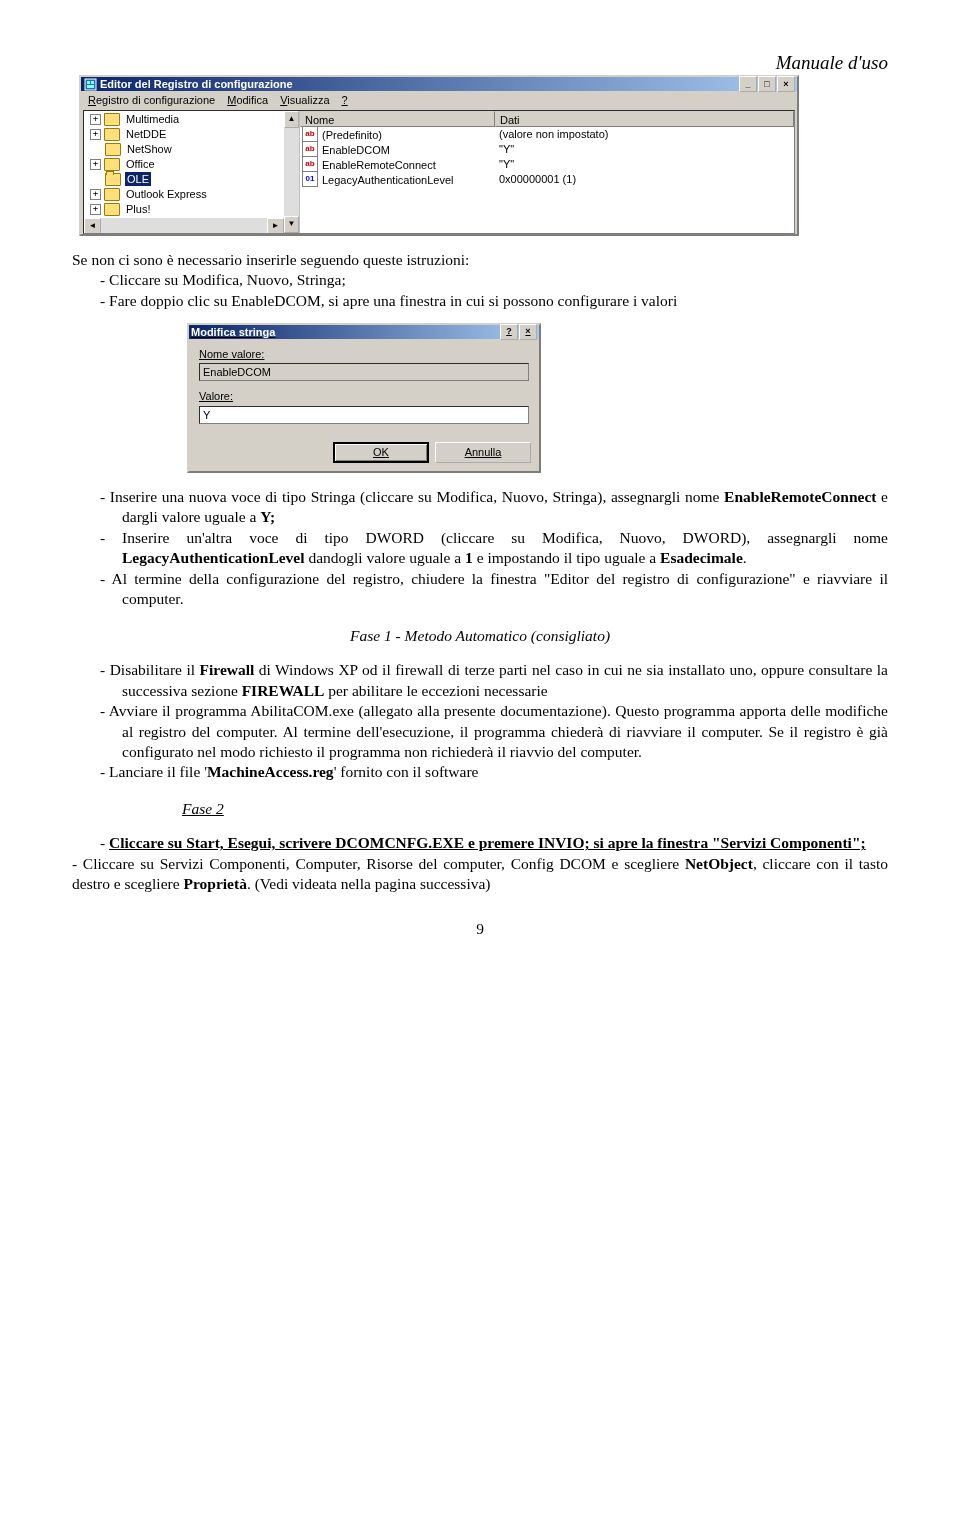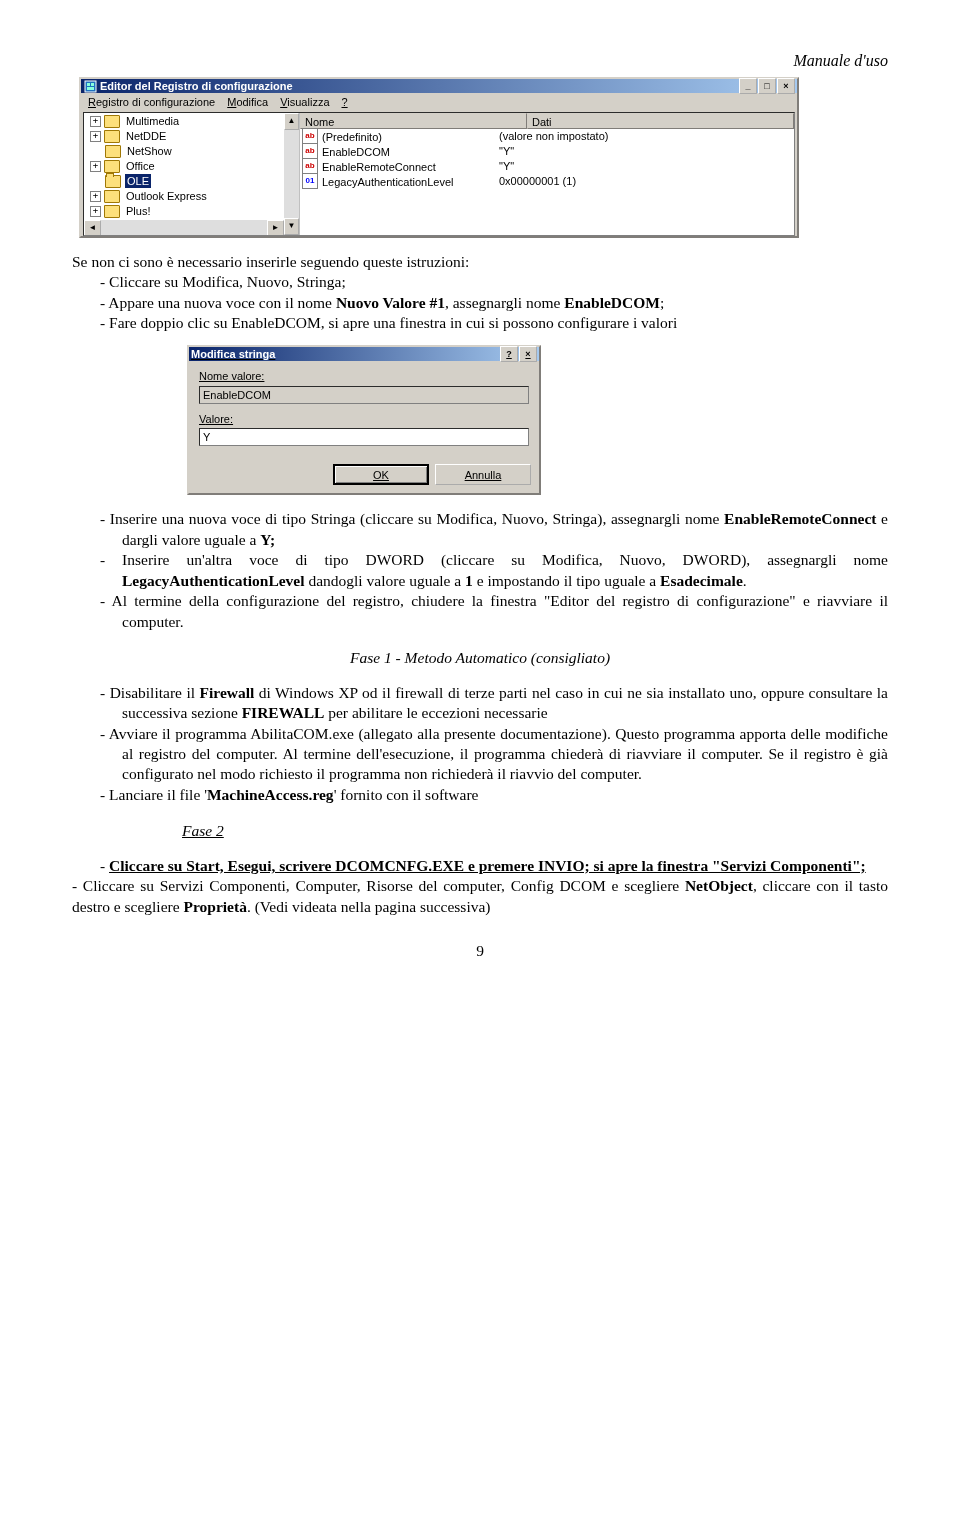--- a/index.html
+++ b/index.html
@@ -8,22 +8,22 @@
     margin: 0;
     padding: 50px 72px 30px 72px;
     width: 960px;
     box-sizing: border-box;
     color: #000;
     line-height: 1.32;
   }
   .header-right {
     text-align: right;
     font-style: italic;
-    font-size: 16px;
-    margin-bottom: 6px;
+    font-size: 19px;
+    margin-bottom: 0;
   }
   .win98-window {
     font-family: "MS Sans Serif", Tahoma, sans-serif;
     font-size: 11px;
     border: 2px outset #d4d0c8;
     background: #d4d0c8;
     box-sizing: border-box;
     margin-bottom: 14px;
   }
   .titlebar {
@@ -302,21 +302,21 @@
         <div class="scroll-btn">▼</div>
       </div>
       <div class="scroll-h">
         <div class="scroll-btn">◄</div>
         <div style="flex:1; background:#dedede"></div>
         <div class="scroll-btn">►</div>
       </div>
     </div>
     <div class="list-pane">
       <div class="list-head">
-        <div class="list-head-col" style="width:227px">Nome</div>
+        <div class="list-head-col" style="width:195px">Nome</div>
         <div class="list-head-col" style="flex:1">Dati</div>
       </div>
       <div class="list-row">
           <div class="list-col-name">
             <span class="val-icon ab">ab</span>
             <span>(Predefinito)</span>
           </div>
           <div class="list-col-data">(valore non impostato)</div>
         </div>
       <div class="list-row">
@@ -342,21 +342,20 @@
         </div>
     </div>
   </div>
 </div>
 
 <div class="body-text">
   <p style="margin:4px 0 0 0">Se non ci sono è necessario inserirle seguendo queste istruzioni:</p>
 </div>
 <div class="bullet-list">
   <p>-    Cliccare su Modifica, Nuovo, Stringa;</p>
-  <p><span>-    Appare una nuova voce con il nome </span><b>Nuovo Valore #1</b><span>, assegnargli nome </span><b>EnableDCOM</b><span>;</span></p>
   <p>-    Fare doppio clic su EnableDCOM, si apre una finestra in cui si possono configurare i valori</p>
 </div>
 
 <div class="dlg-window">
   <div class="titlebar">
     <span>Modifica stringa</span>
     <div class="titlebar-buttons">
       <div class="titlebar-btn">?</div>
       <div class="titlebar-btn">×</div>
     </div>

